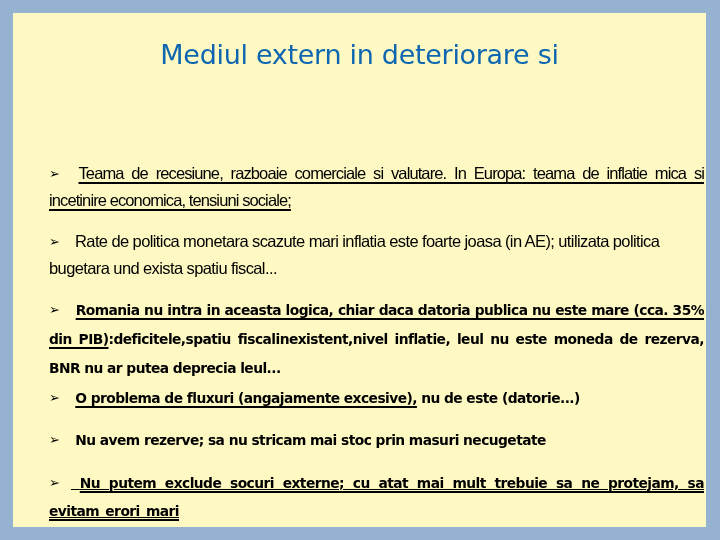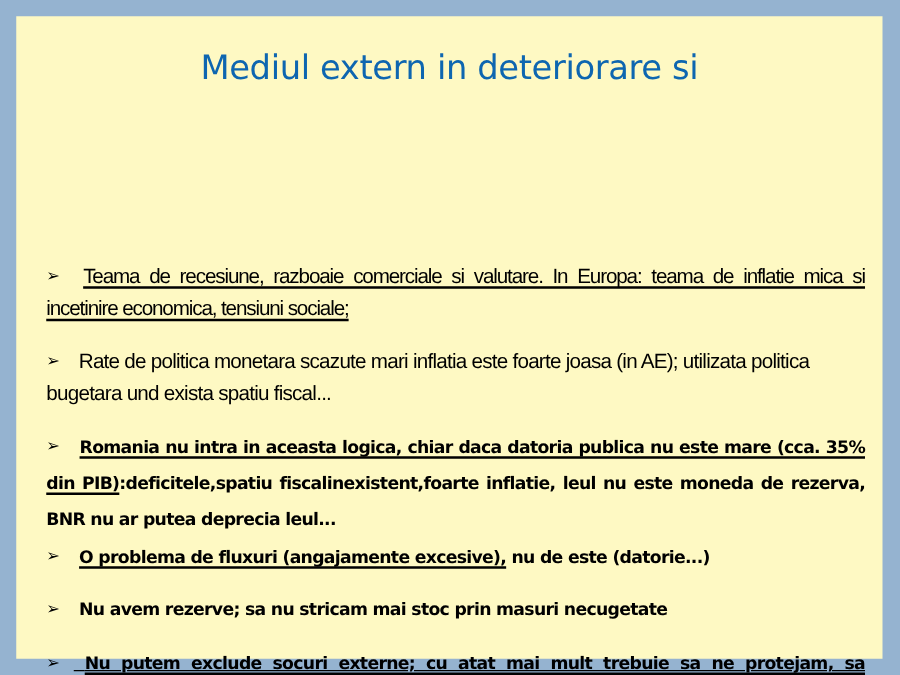--- a/index.html
+++ b/index.html
@@ -40,25 +40,24 @@
   .body {
     position: absolute;
     left: 24px;
     top: 134px;
     width: 655px;
     color: #000;
     font-family: "Liberation Sans Narrow", "Liberation Sans", sans-serif;
   }
   .bullet {
     position: absolute;
-    left: 0;
+    left: 12px;
     width: 655px;
     font-size: 16.5px;
     line-height: 26px;
-    margin-top: 48px;
   }
   .arrow {
     display: inline-block;
     width: 22px;
     font-size: 13px;
     vertical-align: 1px;
   }
   .u { text-decoration: underline; text-decoration-thickness: 2px; text-underline-offset: 3px; }
   .thin { font-family: "Liberation Sans", sans-serif; letter-spacing: -0.9px; font-size: 16.5px; }
   .reg { font-family: "Liberation Sans", sans-serif; letter-spacing: -0.6px; font-size: 16.5px; }
@@ -86,21 +85,21 @@
       <span class="u">Teama de recesiune, razboaie comerciale si valutare. In Europa: teama de inflatie mica si incetinire economica, tensiuni sociale;</span>
     </div>
 
     <div class="bullet reg" id="b2">
       <span class="arrow">➢</span>
       <span>Rate de politica monetara scazute mari inflatia este foarte joasa (in AE); utilizata politica bugetara und exista spatiu fiscal...</span>
     </div>
 
     <div class="bullet boldc justify" id="b3" style="line-height:29px;">
       <span class="arrow">➢</span>
-      <span class="u">Romania nu intra in aceasta logica, chiar daca datoria publica nu este mare (cca. 35% din PIB)</span><span>:deficitele,spatiu fiscalinexistent,foarte inflatie, leul nu este moneda de rezerva, BNR nu ar putea deprecia leul...</span>
+      <span class="u">Romania nu intra in aceasta logica, chiar daca datoria publica nu este mare (cca. 35% din PIB)</span><span>:deficitele,spatiu fiscalinexistent,nivel inflatie, leul nu este moneda de rezerva, BNR nu ar putea deprecia leul...</span>
     </div>
 
     <div class="bullet boldc" id="b4">
       <span class="arrow">➢</span>
       <span class="u">O problema de fluxuri (angajamente excesive),</span><span> nu de este (datorie...)</span>
     </div>
 
     <div class="bullet boldc" id="b5">
       <span class="arrow">➢</span>
       <span>Nu avem rezerve; sa nu stricam mai stoc prin masuri necugetate</span>

